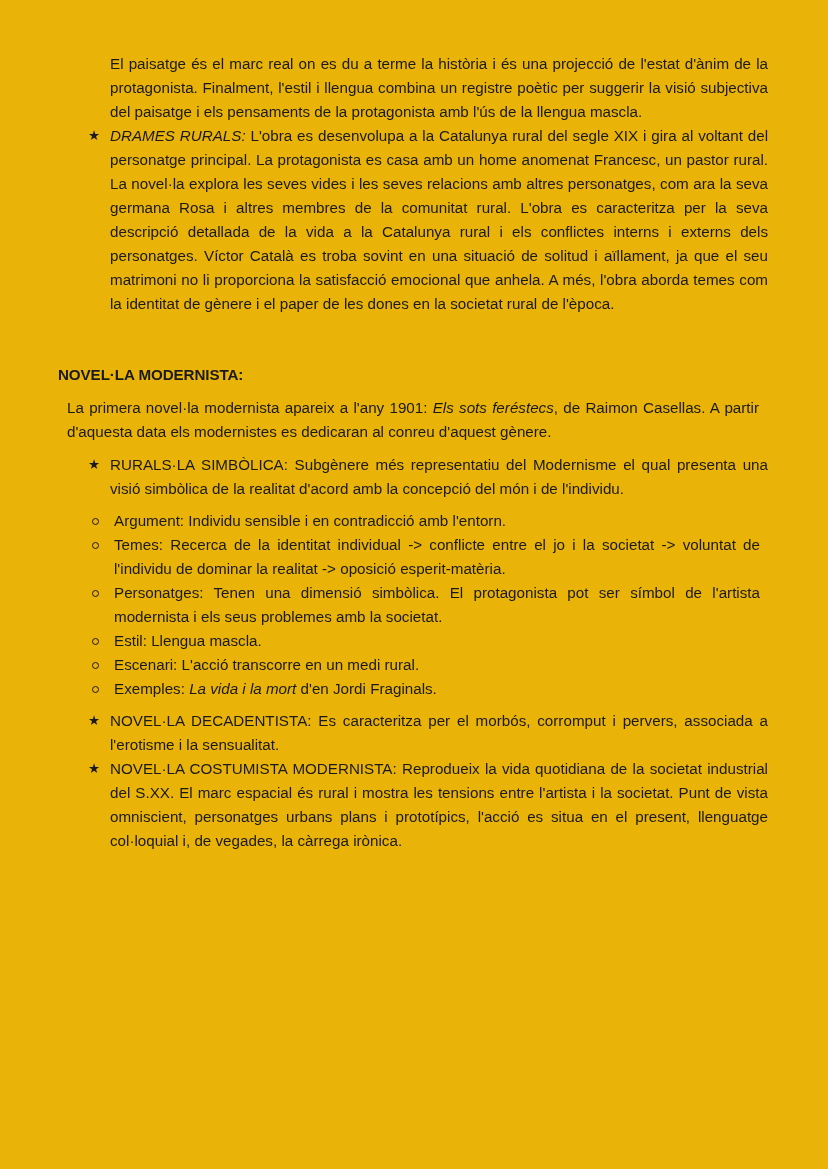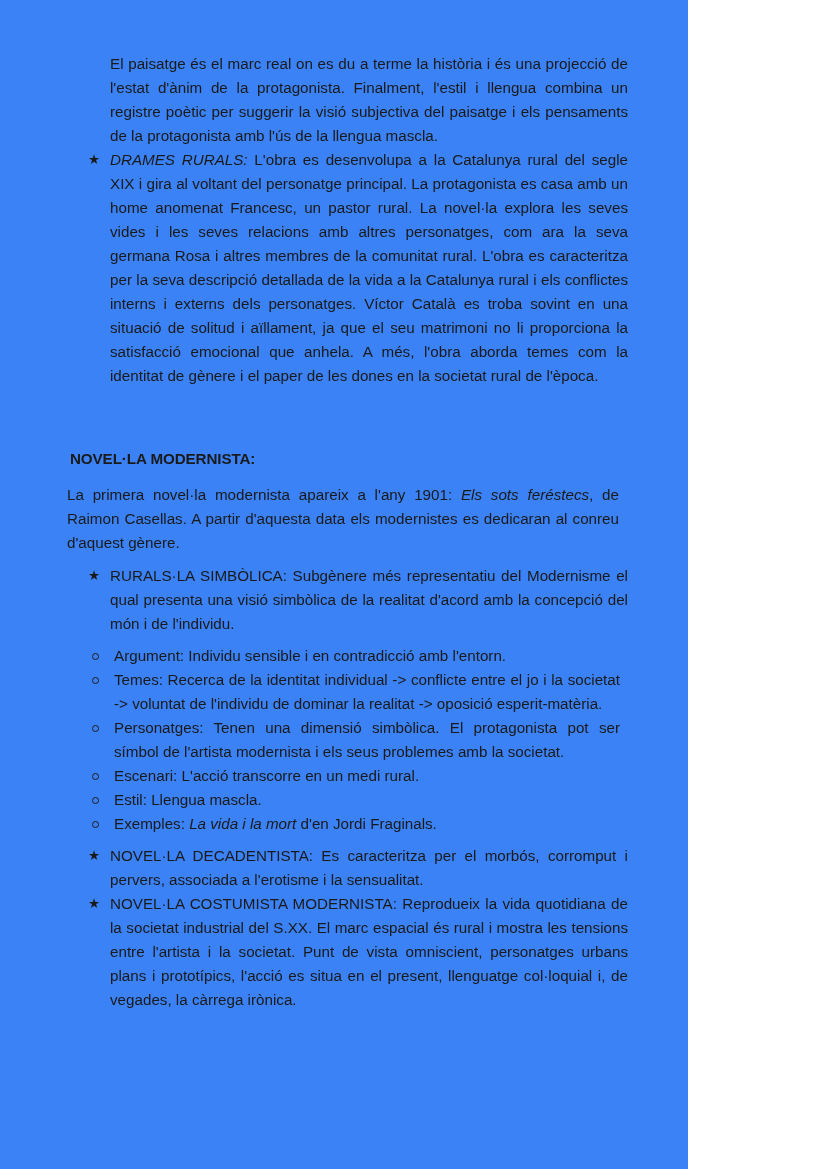--- a/index.html
+++ b/index.html
@@ -11,23 +11,23 @@
   body {
     width: 828px;
     height: 1169px;
     font-family: "Liberation Sans", sans-serif;
     color: #1a1a1a;
     -webkit-font-smoothing: antialiased;
   }
 
   .page {
     position: relative;
-    width: 688px;
+    width: 828px;
     height: 1169px;
-    background: #3b82f6;
+    background: #eab308;
     box-sizing: border-box;
     padding: 52px 60px 60px 58px;
   }
 
   
   .para {
     font-size: 15.2px;
     line-height: 24px;
     text-align: justify;
     text-justify: inter-word;
@@ -38,21 +38,21 @@
   
   .cont-para {
     margin-left: 52px;
     text-align: justify;
   }
 
   .section-heading {
     font-size: 15.2px;
     line-height: 24px;
     font-weight: bold;
-    margin: 12px;
+    margin: 0;
     letter-spacing: -0.1px;
   }
 
   .intro-para {
     font-size: 15.2px;
     line-height: 24px;
     text-align: justify;
     margin: 9px;
   }
 
@@ -149,24 +149,24 @@
       <li class="circle-item">
         <span class="bullet-circle"></span><span>Argument:</span><span> Individu sensible i en contradicció amb l'entorn.</span>
       </li>
       <li class="circle-item">
         <span class="bullet-circle"></span><span>Temes:</span><span> Recerca de la identitat individual -&gt; conflicte entre el jo i la societat -&gt; voluntat de l'individu de dominar la realitat -&gt; oposició esperit-matèria.</span>
       </li>
       <li class="circle-item">
         <span class="bullet-circle"></span><span>Personatges:</span><span> Tenen una dimensió simbòlica. El protagonista pot ser símbol de l'artista modernista i els seus problemes amb la societat.</span>
       </li>
       <li class="circle-item">
-        <span class="bullet-circle"></span><span>Escenari:</span><span> L'acció transcorre en un medi rural.</span>
+        <span class="bullet-circle"></span><span>Estil:</span><span> Llengua mascla.</span>
       </li>
       <li class="circle-item">
-        <span class="bullet-circle"></span><span>Estil:</span><span> Llengua mascla.</span>
+        <span class="bullet-circle"></span><span>Escenari:</span><span> L'acció transcorre en un medi rural.</span>
       </li>
       <li class="circle-item">
         <span class="bullet-circle"></span><span>Exemples:</span><span> </span><span class="italic">La vida i la mort</span><span> d'en Jordi Fraginals.</span>
       </li>
     </ul>
 
     <li class="star-item">
       <span class="bullet-star">★</span><span>NOVEL·LA DECADENTISTA:</span><span> Es caracteritza per el morbós, corromput i pervers, associada a l'erotisme i la sensualitat.</span>
     </li>
 

